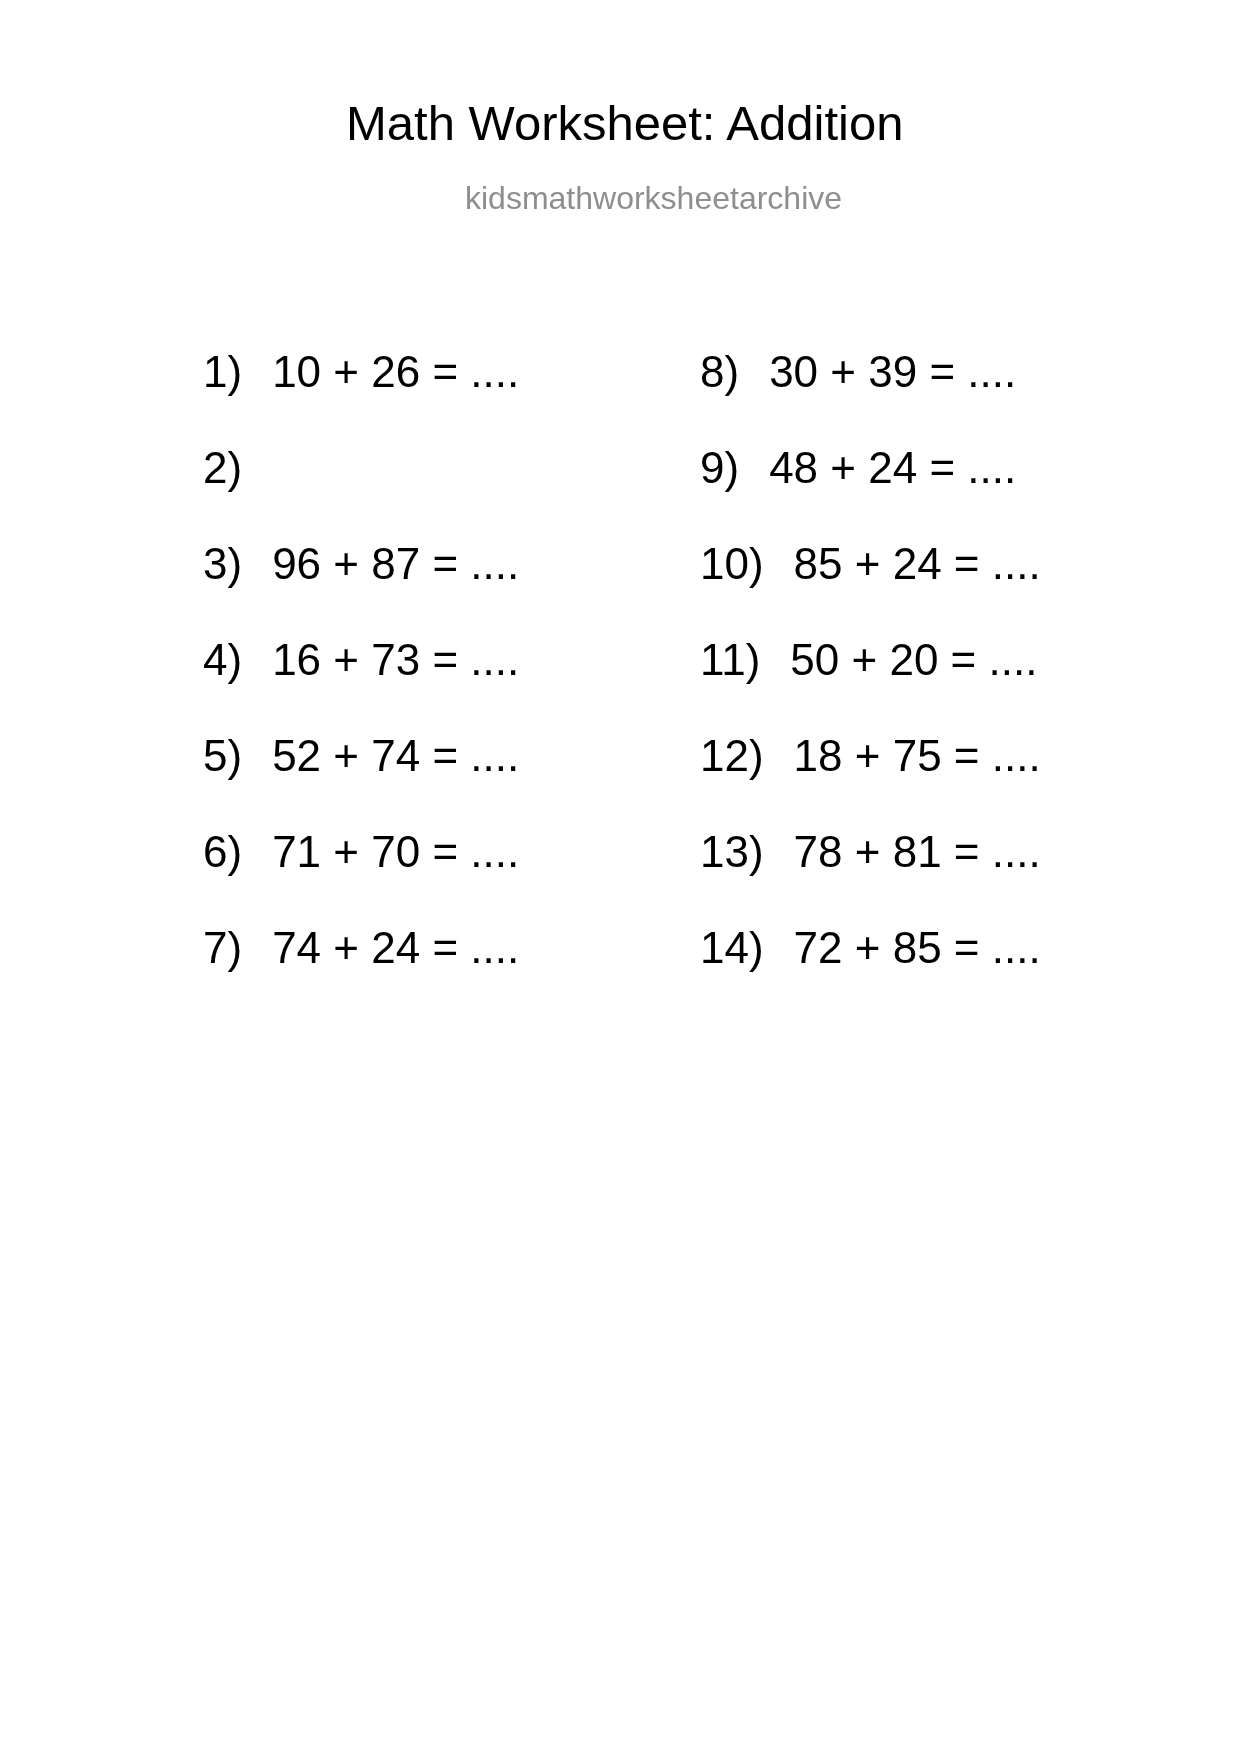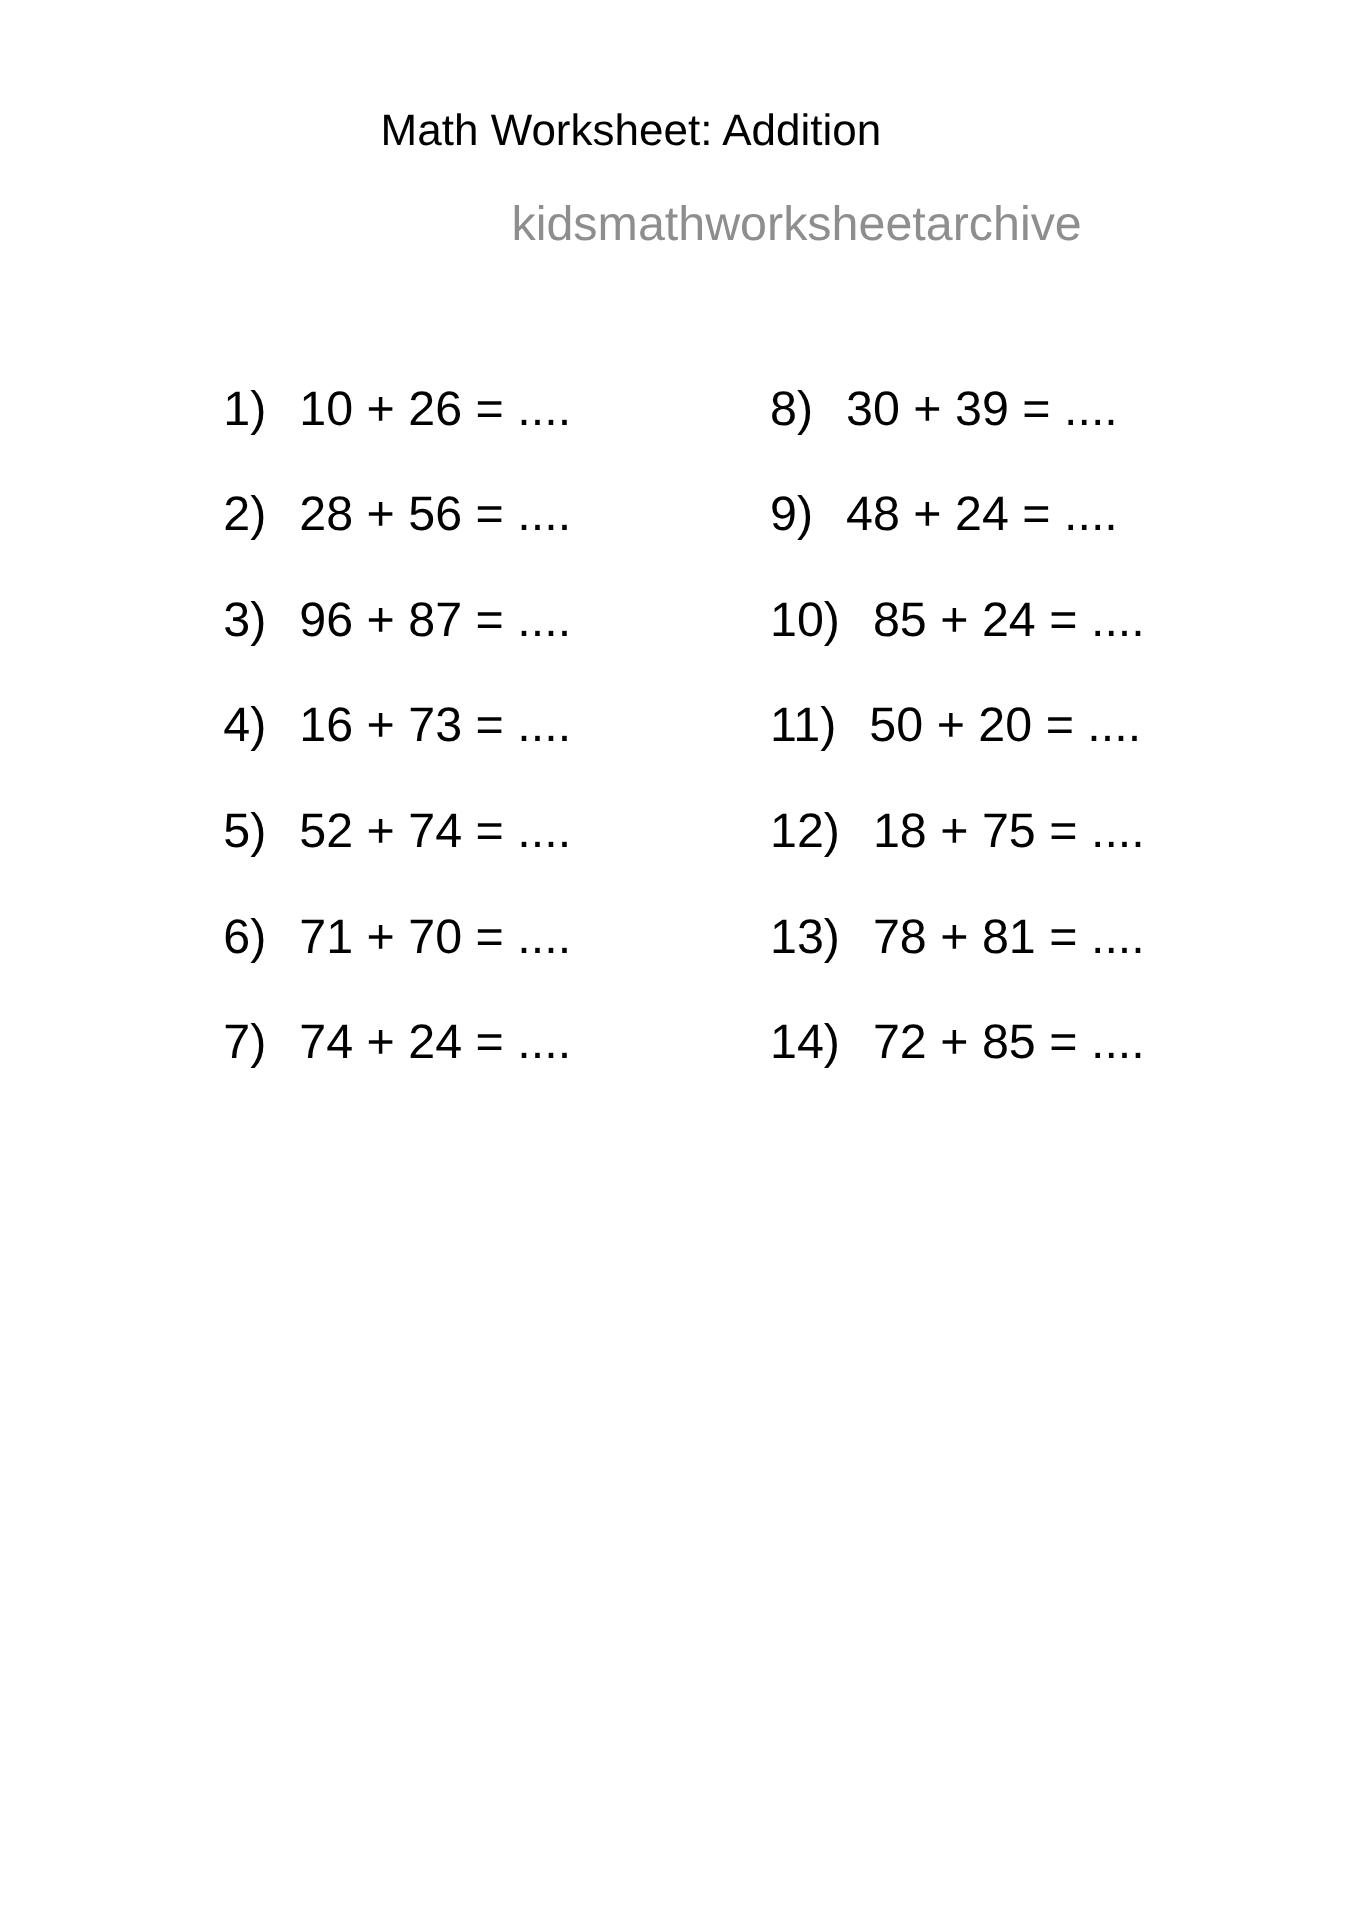--- a/index.html
+++ b/index.html
@@ -13,31 +13,31 @@
     height: 1754px;
     background: #ffffff;
     font-family: "Liberation Sans", sans-serif;
     overflow: hidden;
   }
   .title {
     position: absolute;
     left: 346px;
     top: 99px;
     margin: 0;
-    font-size: 40px;
+    font-size: 49px;
     font-weight: 400;
     line-height: 1;
     color: #000000;
     white-space: nowrap;
   }
   .subtitle {
     position: absolute;
     left: 465px;
     top: 182px;
-    font-size: 44px;
+    font-size: 32px;
     font-weight: 400;
     line-height: 1;
     color: #8e8e8e;
     white-space: nowrap;
   }
   .col {
     position: absolute;
     top: 324px;
     display: flex;
     flex-direction: column;
@@ -65,21 +65,20 @@
   <h1 class="title">Math Worksheet: Addition</h1>
   <div class="subtitle">kidsmathworksheetarchive</div>
 
   <div class="col col-left">
     <div class="row">
       <span class="num">1)</span>
       <span class="expr">10 + 26 = ....</span>
     </div>
     <div class="row">
       <span class="num">2)</span>
-      <span class="expr">28 + 56 = ....</span>
     </div>
     <div class="row">
       <span class="num">3)</span>
       <span class="expr">96 + 87 = ....</span>
     </div>
     <div class="row">
       <span class="num">4)</span>
       <span class="expr">16 + 73 = ....</span>
     </div>
     <div class="row">

